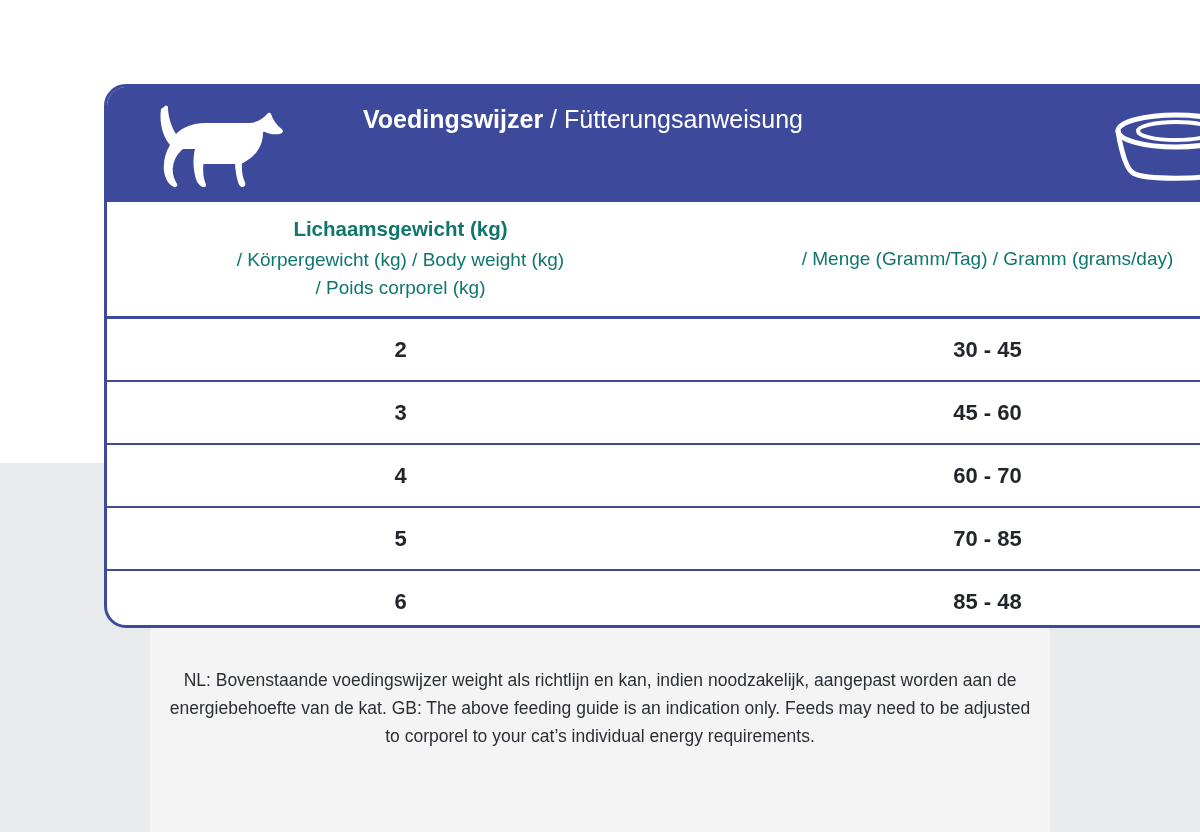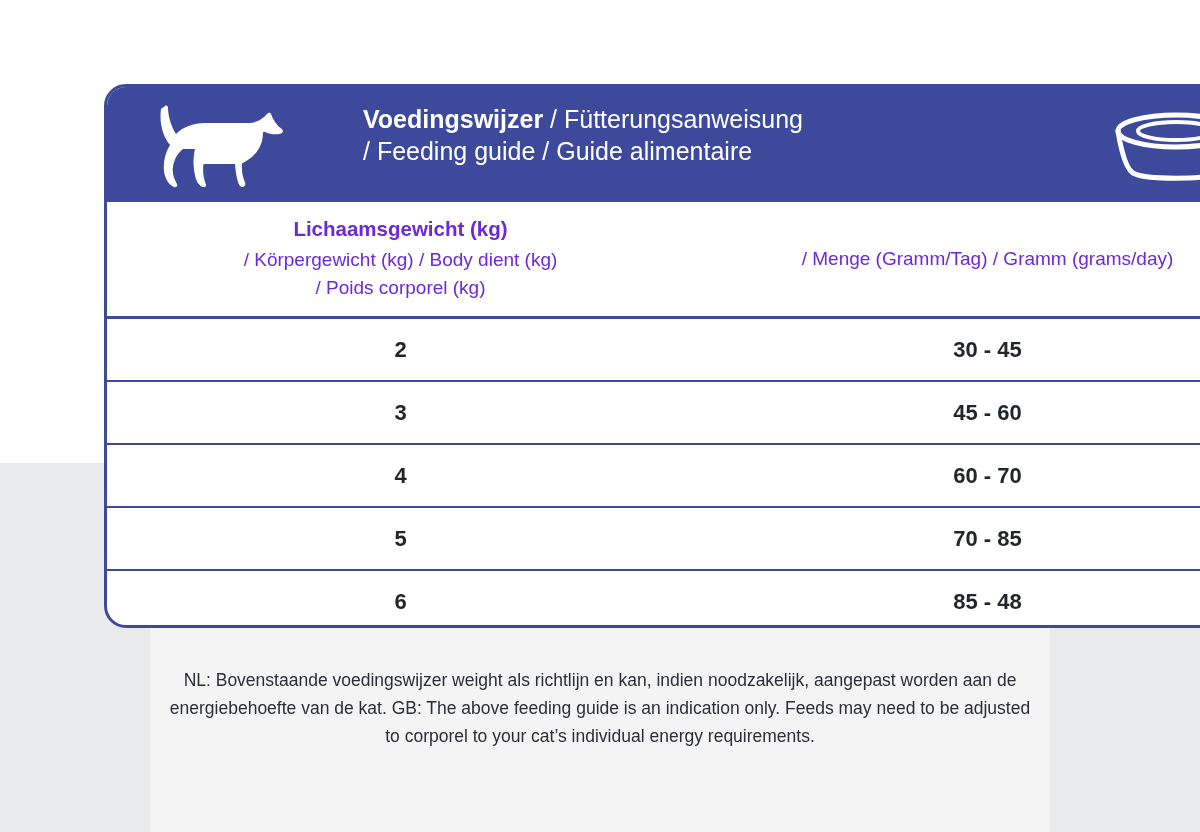--- a/index.html
+++ b/index.html
@@ -92,21 +92,21 @@
     border-bottom: 3px solid #3d4a9b;
     height: 117px;
     box-sizing: border-box;
   }
   .col-head .cell {
     flex: 1 1 50%;
     display: flex;
     flex-direction: column;
     align-items: center;
     justify-content: center;
-    color: #6d28d9;
+    color: #0f766e;
     padding: 6px 0;
     box-sizing: border-box;
   }
   .col-head .cell.left {
     border-right: 0;
   }
   .col-head .title {
     font-weight: bold;
     font-size: 20.5px;
     margin-bottom: 5px;
@@ -164,36 +164,35 @@
         <svg viewBox="0 0 190 95" width="190" height="95" aria-hidden="true">
           <path fill="#ffffff" d="M18 8 C16 22 20 36 27 44 C22 52 20 62 21 70 C22 78 26 84 31 86 C33 87 35 85 34 83 C31 78 29 72 30 66 C31 58 35 52 40 48 L52 48 C50 56 50 66 52 74 C53 80 56 85 60 86 C62 86.5 63.5 85 62.8 83.3 C60.5 77.5 59.5 70 60.5 63 L92 63 C92.5 70 93.5 77 95.5 82.5 C96.5 85 98 86.5 100 86 C102 85.5 103 83.5 102 81.5 C99.5 76 98.5 69 99 62.5 C104 60 110 56 114 50.5 C118 45 120 38.5 120 32 C120 31 121 30.5 122 31 C127 33.5 133 34 138 32.5 C140 31.8 140.5 29.5 139 28.3 C134 24.5 130 19 128 13 C127.5 11.5 125.5 11.2 124.5 12.4 C120 18 113.5 21.5 106.5 22 L62 22 C50 22 40 26 33 33 C28 25 25 15 25 6.5 C25 4.5 22.5 3.8 21.5 5.5 Z"></path>
           <path fill="#ffffff" d="M126 14.5 C128 20 131.5 25 136 28.6 C132 29.5 127.5 29 123.8 27.2 C125.3 23.3 126 18.9 126 14.5 Z"></path>
         </svg>
       </span>
 
       <div class="header-text">
         <div class="header-line">
           <span class="bold">Voedingswijzer</span><span> / Fütterungsanweisung</span>
         </div>
-        <div class="header-line">/ Feeding guide / Guide alimentaire</div>
       </div>
 
       <span class="bowl-icon">
         <svg viewBox="0 0 130 70" width="130" height="70" aria-hidden="true">
           <ellipse cx="65" cy="20" rx="58" ry="16" fill="none" stroke="#ffffff" stroke-width="5"></ellipse>
           <ellipse cx="65" cy="20" rx="38" ry="9" fill="none" stroke="#ffffff" stroke-width="4"></ellipse>
           <path d="M7 20 C7 20 12 56 22 62 C34 69 96 69 108 62 C118 56 123 20 123 20" fill="none" stroke="#ffffff" stroke-width="5" stroke-linecap="round"></path>
         </svg>
       </span>
     </div>
 
     <div class="col-head">
       <div class="cell left">
         <div class="title">Lichaamsgewicht (kg)</div>
-        <div class="sub">/ Körpergewicht (kg) / Body dient (kg)</div>
+        <div class="sub">/ Körpergewicht (kg) / Body weight (kg)</div>
         <div class="sub">/ Poids corporel (kg)</div>
       </div>
       <div class="cell right">
         <div class="sub">/ Menge (Gramm/Tag) / Gramm (grams/day)</div>
       </div>
     </div>
 
     <div class="row">
       <div class="cell">2</div>
       <div class="cell">30 - 45</div>

